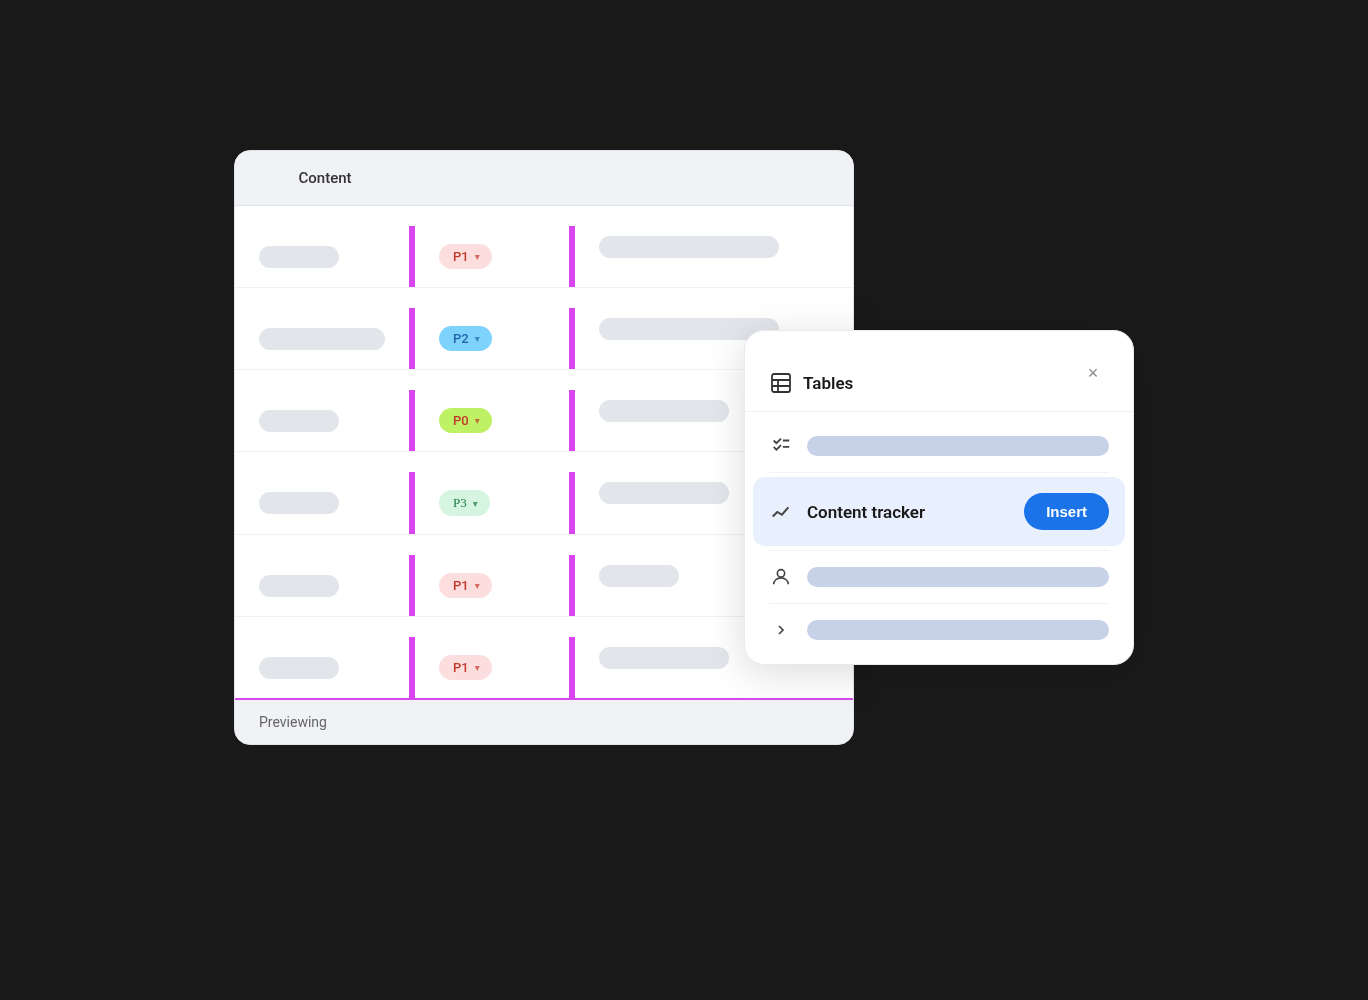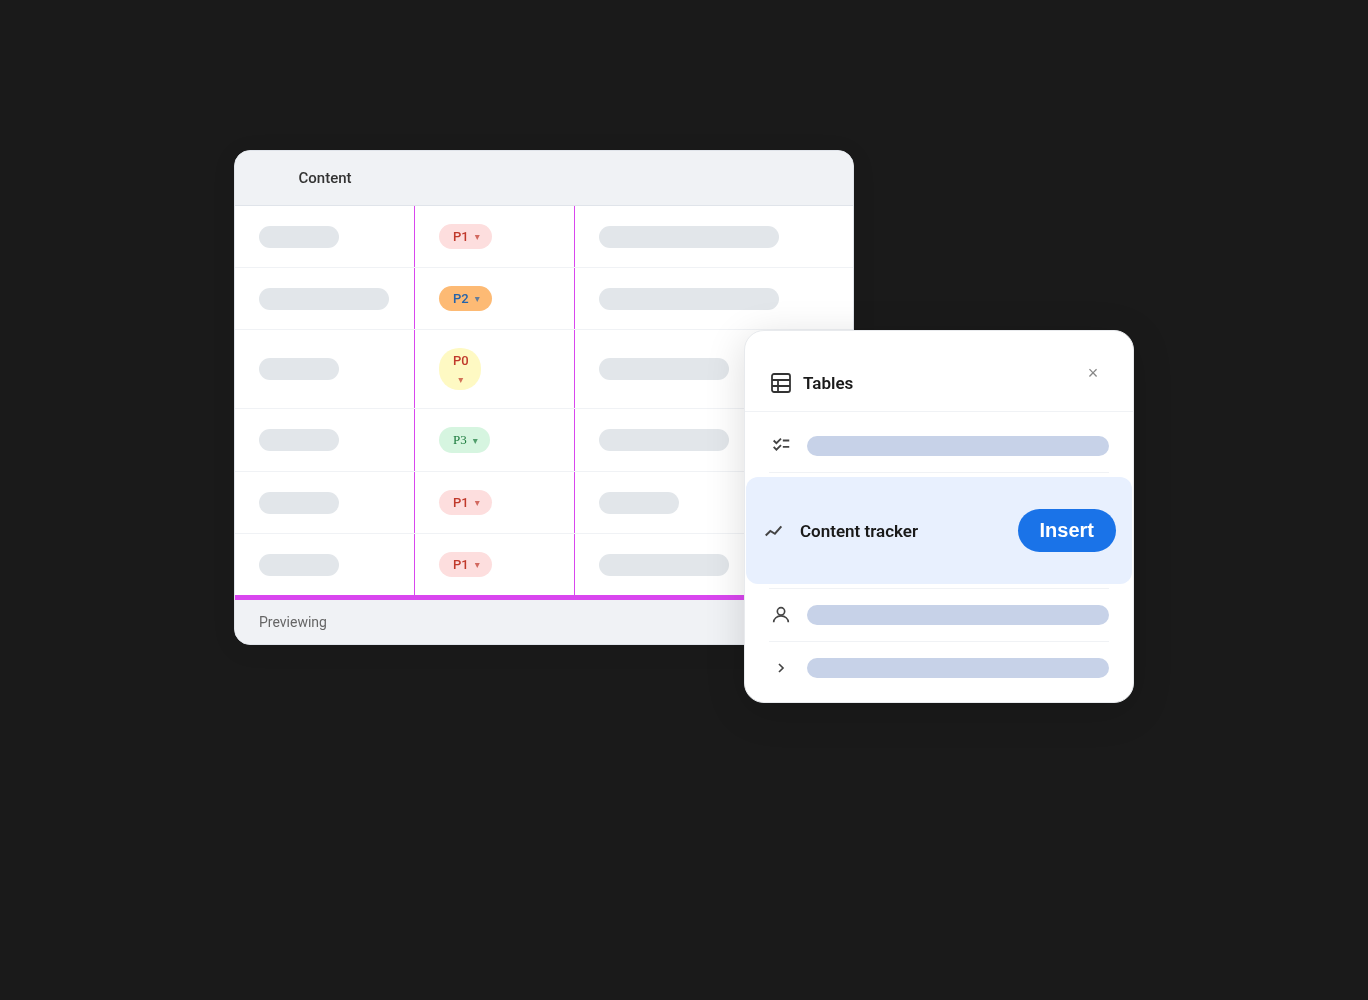--- a/index.html
+++ b/index.html
@@ -68,21 +68,22 @@
       border-bottom: none;
     }
 
     .table-cell {
       padding: 18px 24px;
       display: flex;
       align-items: center;
     }
 
     .table-cell:not(:last-child) {
-      border-right: 1px solid #d946ef;
+      border-right: 6px solid #d946ef;
+      margin-top: 20px;
     }
 
     .pill {
       height: 22px;
       border-radius: 20px;
       background: #e2e6ea;
     }
 
     .pill-sm { width: 80px; }
     .pill-md { width: 130px; }
@@ -92,35 +93,35 @@
       display: flex;
       align-items: center;
       gap: 6px;
       padding: 5px 12px 5px 14px;
       border-radius: 20px;
       font-size: 13px;
       font-weight: 500;
     }
 
     .priority-p1 { background: #fddede; color: #c0392b; }
-    .priority-p2 { background: #fdba74; color: #2563aa; }
-    .priority-p0 { background: #fef9c3; color: #c0392b; flex-direction: column; }
+    .priority-p2 { background: #7dd3fc; color: #2563aa; }
+    .priority-p0 { background: #bef264; color: #c0392b; }
     .priority-p3 { background: #d6f5e0; color: #1a7a3c; font-family: Liberation Serif, serif; }
 
     .priority-chevron {
       font-size: 10px;
       opacity: 0.7;
     }
 
     .previewing-bar {
       background: #f0f2f5;
       padding: 14px 24px;
       font-size: 14px;
       color: #666;
-      border-top: 5px solid #d946ef;
+      border-top: 2px solid #d946ef;
     }
 
     
     .tables-popup {
       position: absolute;
       top: 180px;
       right: 0;
       width: 390px;
       background: #ffffff;
       border-radius: 20px;
@@ -178,22 +179,22 @@
       align-items: center;
       gap: 14px;
       padding: 14px 24px;
       cursor: pointer;
       transition: background 0.15s;
     }
 
     .popup-item.active {
       background: #e8f0fe;
       border-radius: 12px;
-      margin: 4px 1px;
-      padding: 32px 16px;
+      margin: 4px 8px;
+      padding: 16px 16px;
     }
 
     .popup-item-icon {
       width: 24px;
       height: 24px;
       display: flex;
       align-items: center;
       justify-content: center;
       font-size: 18px;
       color: #444;
@@ -213,21 +214,21 @@
       color: #1a1a1a;
       flex: 1;
     }
 
     .insert-btn {
       background: #1a73e8;
       color: #ffffff;
       border: none;
       padding: 10px 22px;
       border-radius: 24px;
-      font-size: 20px;
+      font-size: 15px;
       font-weight: 600;
       cursor: pointer;
       white-space: nowrap;
       text-align: right;
     }
 
     .popup-divider {
       height: 1px;
       background: #f0f2f5;
       margin: 0 24px;

